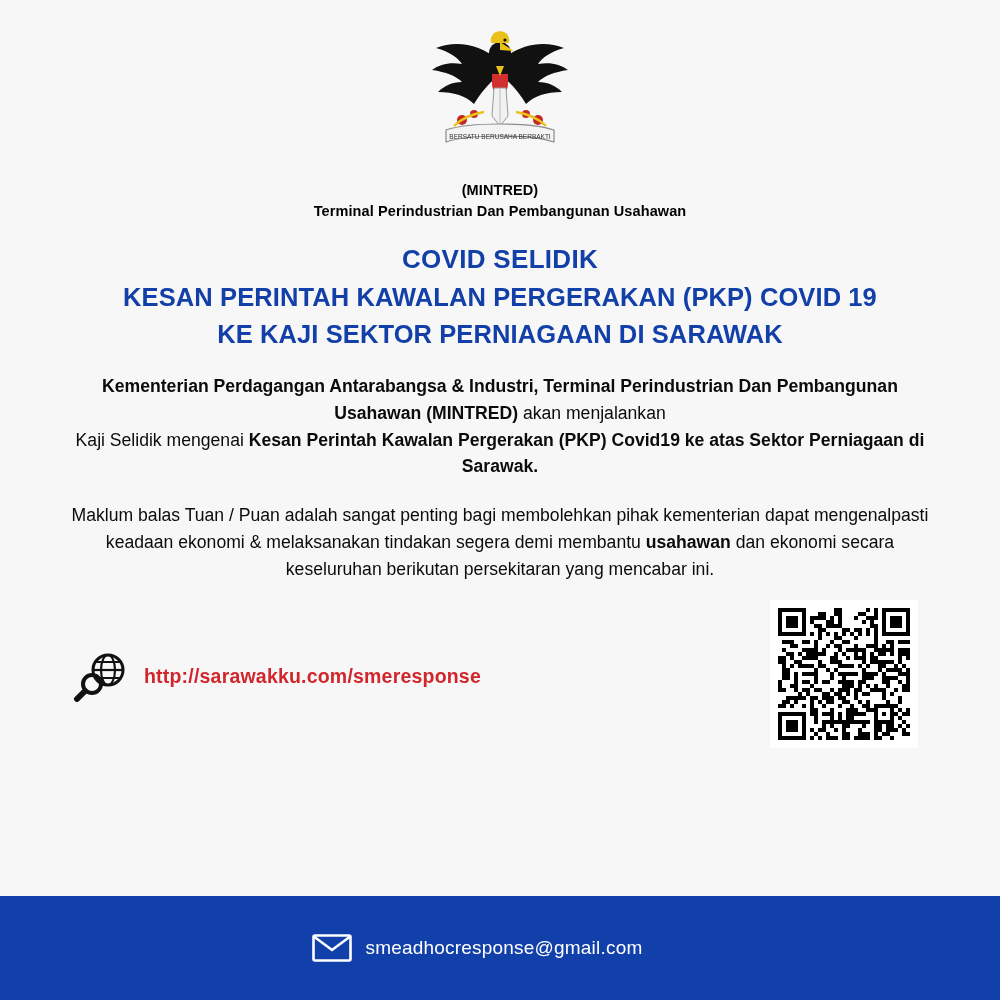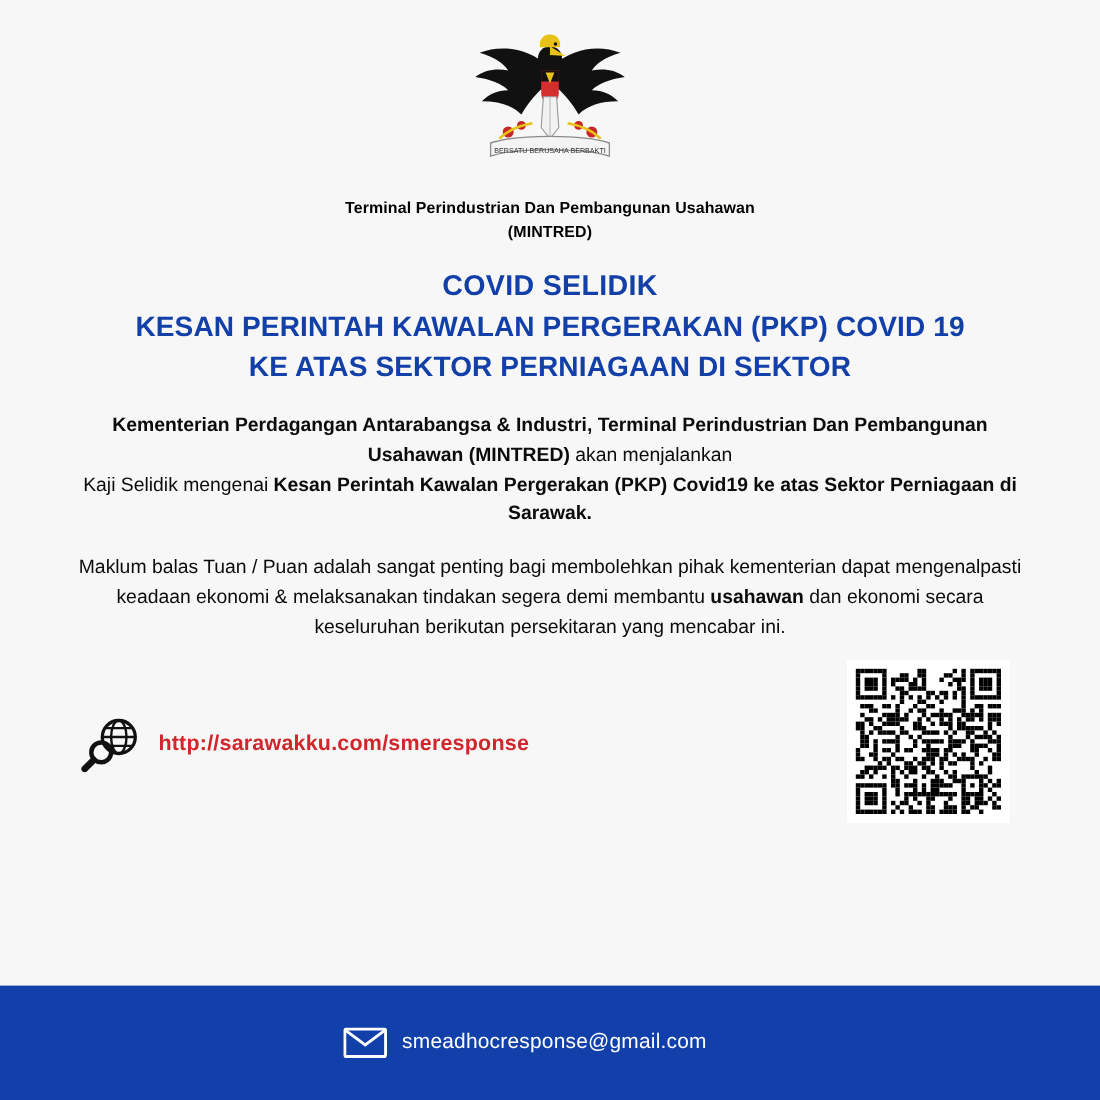--- a/index.html
+++ b/index.html
@@ -183,28 +183,28 @@
           <circle cx="116" cy="96" r="4"></circle>
       </g>
       <g stroke="#e8c119" stroke-width="2.4" fill="none">
         <path d="M44 108 C52 100 62 96 74 94"></path>
         <path d="M136 108 C128 100 118 96 106 94"></path>
       </g>
     </svg>
   </div>
 
   <div class="ministry">
+    <div>(MINTRED)</div>
     <div>Terminal Perindustrian  Dan Pembangunan Usahawan</div>
-    <div>(MINTRED)</div>
   </div>
 
   <div class="title-block">
     <div class="title-line1">COVID SELIDIK</div>
     <div class="title-line2">KESAN PERINTAH KAWALAN PERGERAKAN (PKP) COVID 19</div>
-    <div class="title-line3">KE ATAS SEKTOR PERNIAGAAN DI SEKTOR</div>
+    <div class="title-line3">KE KAJI SEKTOR PERNIAGAAN DI SARAWAK</div>
   </div>
 
   <div class="body-block">
     <p class="para">
       <span class="b">Kementerian Perdagangan Antarabangsa &amp; Industri, Terminal Perindustrian Dan Pembangunan Usahawan (MINTRED)</span><span> akan menjalankan</span><br>
       <span>Kaji Selidik mengenai </span><span class="b">Kesan Perintah Kawalan Pergerakan (PKP) Covid19 ke atas Sektor Perniagaan di Sarawak.</span>
     </p>
     <p class="para">
       <span>Maklum balas Tuan / Puan adalah sangat penting bagi membolehkan pihak kementerian dapat mengenalpasti keadaan ekonomi &amp; melaksanakan tindakan segera demi membantu </span><span class="b">usahawan</span><span> dan ekonomi secara keseluruhan berikutan persekitaran yang mencabar ini.</span>
     </p>

